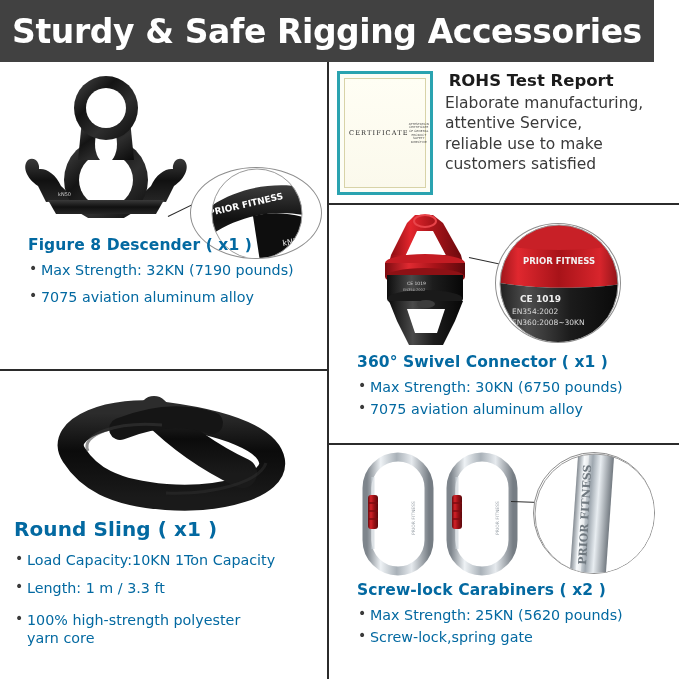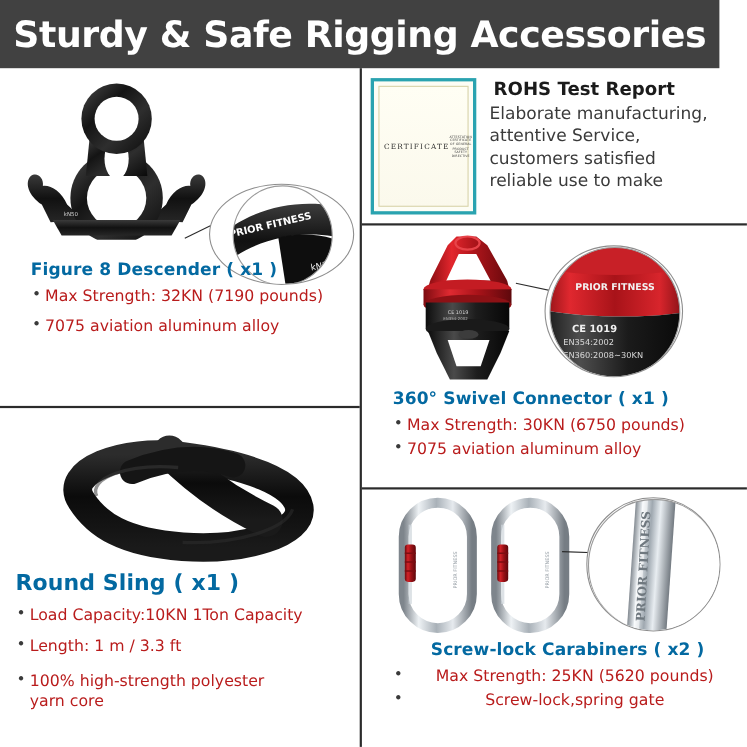--- a/index.html
+++ b/index.html
@@ -54,21 +54,21 @@
   .prod-title {
     font-size: 15.5px;
     font-weight: bold;
     color: #0369a1;
     letter-spacing: 0.1px;
     margin-bottom: 7px;
   }
   .bullets { list-style: none; }
   .bullets li {
     font-size: 14.3px;
-    color: #b91c1c;
+    color: #0369a1;
     line-height: 1.28;
     margin-bottom: 9px;
     padding-left: 13px;
     position: relative;
   }
   .bullets li::before {
     content: "•";
     position: absolute;
     left: 1px; top: -1px;
     font-size: 14px;
@@ -299,22 +299,22 @@
             </span>
           </div>
           <div class="cert-strip"></div>
         </div>
       </div>
 
       <div class="rohs-text">
         <div class="rohs-title">ROHS Test Report</div>
         <div class="rohs-line">Elaborate manufacturing,</div>
         <div class="rohs-line">attentive Service,</div>
+        <div class="rohs-line">reliable use to make</div>
         <div class="rohs-line">customers satisfied</div>
-        <div class="rohs-line">reliable use to make</div>
       </div>
     </div>
   </div>
 
   <div class="panel" style="left:329px; top:205px; width:350px; height:238px;">
 
     <div class="img-area" style="left:22px; top:4px; width:170px; height:142px;">
       <svg class="swivel-svg" width="170" height="142" viewBox="0 0 170 142" aria-hidden="true">
         <defs>
           <linearGradient id="redG" x1="0" y1="0" x2="1" y2="0">
@@ -495,21 +495,21 @@
         <g clip-path="url(#caClip)">
           <rect x="0" y="0" width="122" height="122" fill="#ffffff"></rect>
           <rect x="40" y="-10" width="36" height="145" fill="url(#spineG)" transform="rotate(4 61 61)"></rect>
           <rect x="46" y="-10" width="5" height="145" fill="#ffffff" opacity=".55" transform="rotate(4 61 61)"></rect>
           <text x="52" y="112" font-size="11" fill="#6f787f" font-weight="bold" font-family="DejaVu Serif, serif" transform="rotate(-87 52 112)">PRIOR FITNESS</text>
         </g>
         <circle cx="61" cy="61" r="60" fill="none" stroke="#9a9a9a" stroke-width="1"></circle>
       </svg>
     </div>
 
-    <div class="txt-area" style="left:28px; top:136px; width:318px;text-align:center;">
+    <div class="txt-area" style="left:28px; top:136px; width:318px;">
       <div class="prod-title">Screw-lock Carabiners ( x2 )</div>
       <ul class="bullets tight">
         <li>Max Strength: 25KN (5620 pounds)</li>
         <li>Screw-lock,spring gate</li>
       </ul>
     </div>
   </div>
 
 </div>
 

